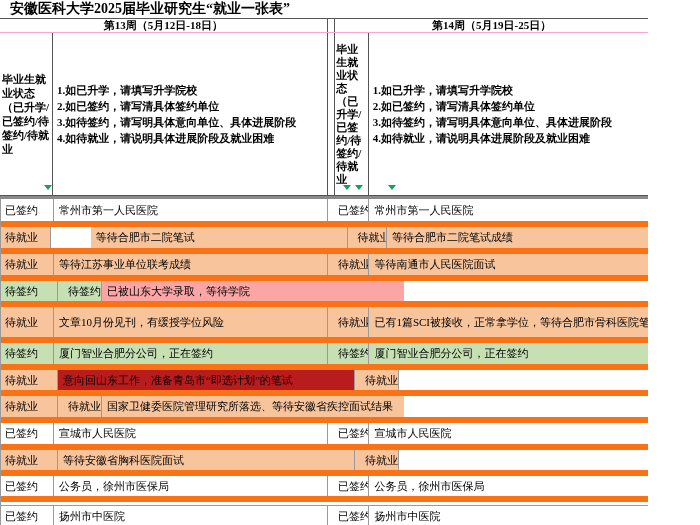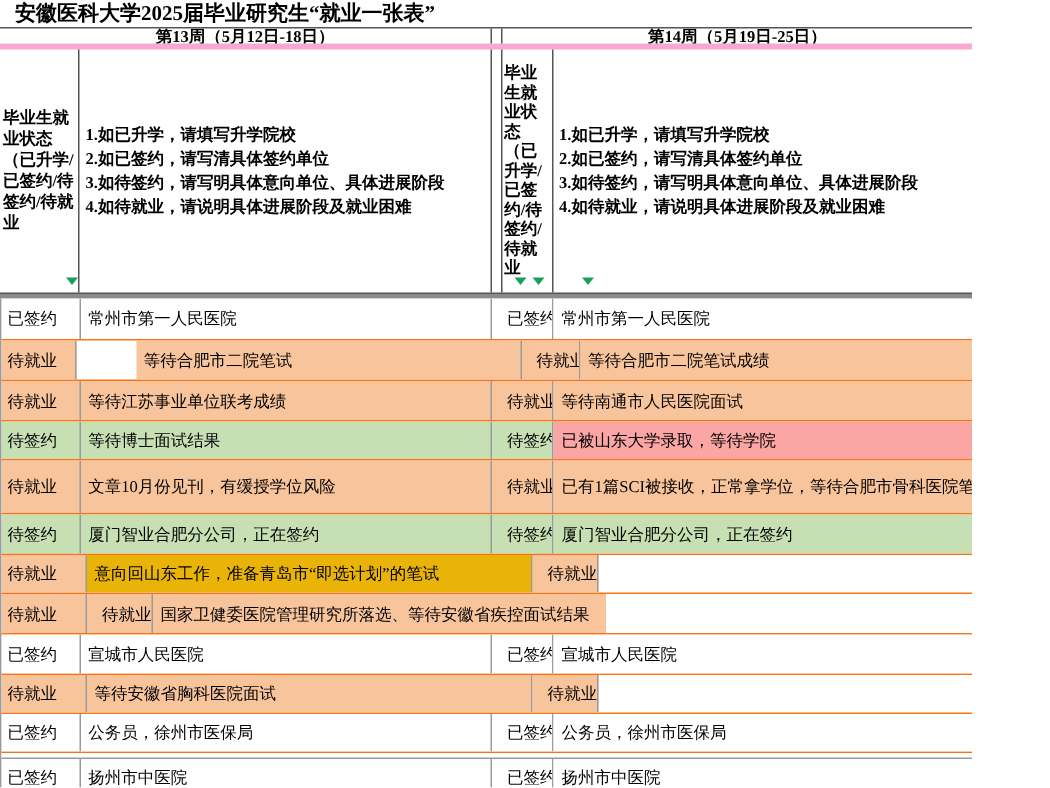--- a/index.html
+++ b/index.html
@@ -5,21 +5,21 @@
   * { box-sizing: border-box; margin: 0; padding: 0; }
   html,body { width:700px; height:525px; overflow:hidden; background:#ffffff; }
   body { font-family: "Liberation Serif", "DejaVu Serif", serif; color:#000; }
   .sheet { position:relative; width:648px; height:525px; background:#fff; overflow:hidden; }
 
   
   .title-row { height:19px; border-bottom:1px solid #555; display:flex; align-items:center; }
   .title-row span { font-weight:bold; font-size:14px; padding-left:10px; white-space:nowrap; }
 
   
-  .week-row { height:14px; display:flex; border-bottom:4px solid #f9a8d4; }
+  .week-row { height:14px; display:flex; border-bottom:1px solid #f9a8d4; }
   .week-cell { font-weight:bold; font-size:11px; text-align:center; line-height:13px;
                border-right:1px solid #555; overflow:hidden; white-space:nowrap; }
   .week-left { width:354px; }
   .week-spacer { width:8px; }
   .week-right { width:338px; border-right:none; }
 
   
   .header-band { position:relative; height:163px; display:flex; border-bottom:1px solid #555; }
   .hcell { border-right:1px solid #555; display:flex; flex-direction:column; justify-content:center;
            font-weight:bold; font-size:11px; overflow:hidden; }
@@ -37,21 +37,21 @@
   .filter-btn { position:absolute; width:14px; height:13px; background:#fdfdfd;
                 border:1px solid #b5b5b5; border-radius:2px; box-shadow:0 1px 1px rgba(0,0,0,.25);
                 display:flex; align-items:center; justify-content:center; }
   .filter-btn .filter-arrow { position:static; }
 
   
   .pane-divider { height:3px; background:#8a8a8a; width:700px; }
 
   
   .grid { border-left:1px solid #9a9a9a; }
-  .row { display:flex; border-bottom:1px solid #f97316; overflow:hidden; }
+  .row { display:flex; border-bottom:6px solid #f97316; overflow:hidden; }
   .cell { font-size:11px; display:flex; align-items:center; overflow:hidden;
           white-space:nowrap; border-right:1px solid #9a9a9a; }
   .c-status-l { width:57px; padding-left:4px; }
   .c-detail-l { width:297px; padding-left:5px; }
   .c-status-r { width:44px; padding-left:10px; }
   .c-detail-r { width:302px; padding-left:5px; border-right:none; }
   .gap-row { height:4px; border-bottom:1px solid #9a9a9a; background:#fff; }
 </style>
 </head>
 <body>
@@ -114,39 +114,38 @@
         <div class="cell c-detail-r" style="background: rgb(248, 196, 156);">等待合肥市二院笔试成绩</div>
       </div>
       <div class="row" style="height: 27px;">
         <div class="cell c-status-l" style="background: rgb(248, 196, 156);">待就业</div>
         <div class="cell c-detail-l" style="background: rgb(248, 196, 156);">等待江苏事业单位联考成绩</div>
         <div class="cell c-status-r" style="background: rgb(248, 196, 156);">待就业</div>
         <div class="cell c-detail-r" style="background: rgb(248, 196, 156);">等待南通市人民医院面试</div>
       </div>
       <div class="row" style="height: 26px;">
         <div class="cell c-status-l" style="background: rgb(198, 224, 180);">待签约</div>
-        <div class="cell c-detail-l" style="background: rgb(198, 224, 180);">等待博士面试结果</div>
         <div class="cell c-status-r" style="background: rgb(198, 224, 180);">待签约</div>
         <div class="cell c-detail-r" style="background: #fca5a5;">已被山东大学录取，等待学院</div>
       </div>
       <div class="row" style="height: 36px;">
         <div class="cell c-status-l" style="background: rgb(248, 196, 156);">待就业</div>
         <div class="cell c-detail-l" style="background: rgb(248, 196, 156);">文章10月份见刊，有缓授学位风险</div>
         <div class="cell c-status-r" style="background: rgb(248, 196, 156);">待就业</div>
         <div class="cell c-detail-r" style="background: rgb(248, 196, 156);">已有1篇SCI被接收，正常拿学位，等待合肥市骨科医院笔试成绩</div>
       </div>
       <div class="row" style="height: 27px;">
         <div class="cell c-status-l" style="background: rgb(198, 224, 180);">待签约</div>
         <div class="cell c-detail-l" style="background: rgb(198, 224, 180);">厦门智业合肥分公司，正在签约</div>
         <div class="cell c-status-r" style="background: rgb(198, 224, 180);">待签约</div>
         <div class="cell c-detail-r" style="background: rgb(198, 224, 180);">厦门智业合肥分公司，正在签约</div>
       </div>
       <div class="row" style="height: 26px;">
         <div class="cell c-status-l" style="background: rgb(248, 196, 156);">待就业</div>
-        <div class="cell c-detail-l" style="background: #eab308;">意向回山东工作，准备青岛市“即选计划”的笔试</div>
+        <div class="cell c-detail-l" style="background: #b91c1c;">意向回山东工作，准备青岛市“即选计划”的笔试</div>
         <div class="cell c-status-r" style="background: rgb(248, 196, 156);">待就业</div>
       </div>
       <div class="row" style="height: 27px;">
         <div class="cell c-status-l" style="background: rgb(248, 196, 156);">待就业</div>
         <div class="cell c-status-r" style="background: rgb(248, 196, 156);">待就业</div>
         <div class="cell c-detail-r" style="background: rgb(248, 196, 156);">国家卫健委医院管理研究所落选、等待安徽省疾控面试结果</div>
       </div>
       <div class="row" style="height: 27px;">
         <div class="cell c-status-l" style="background: rgb(255, 255, 255);">已签约</div>
         <div class="cell c-detail-l" style="background: rgb(255, 255, 255);">宣城市人民医院</div>

